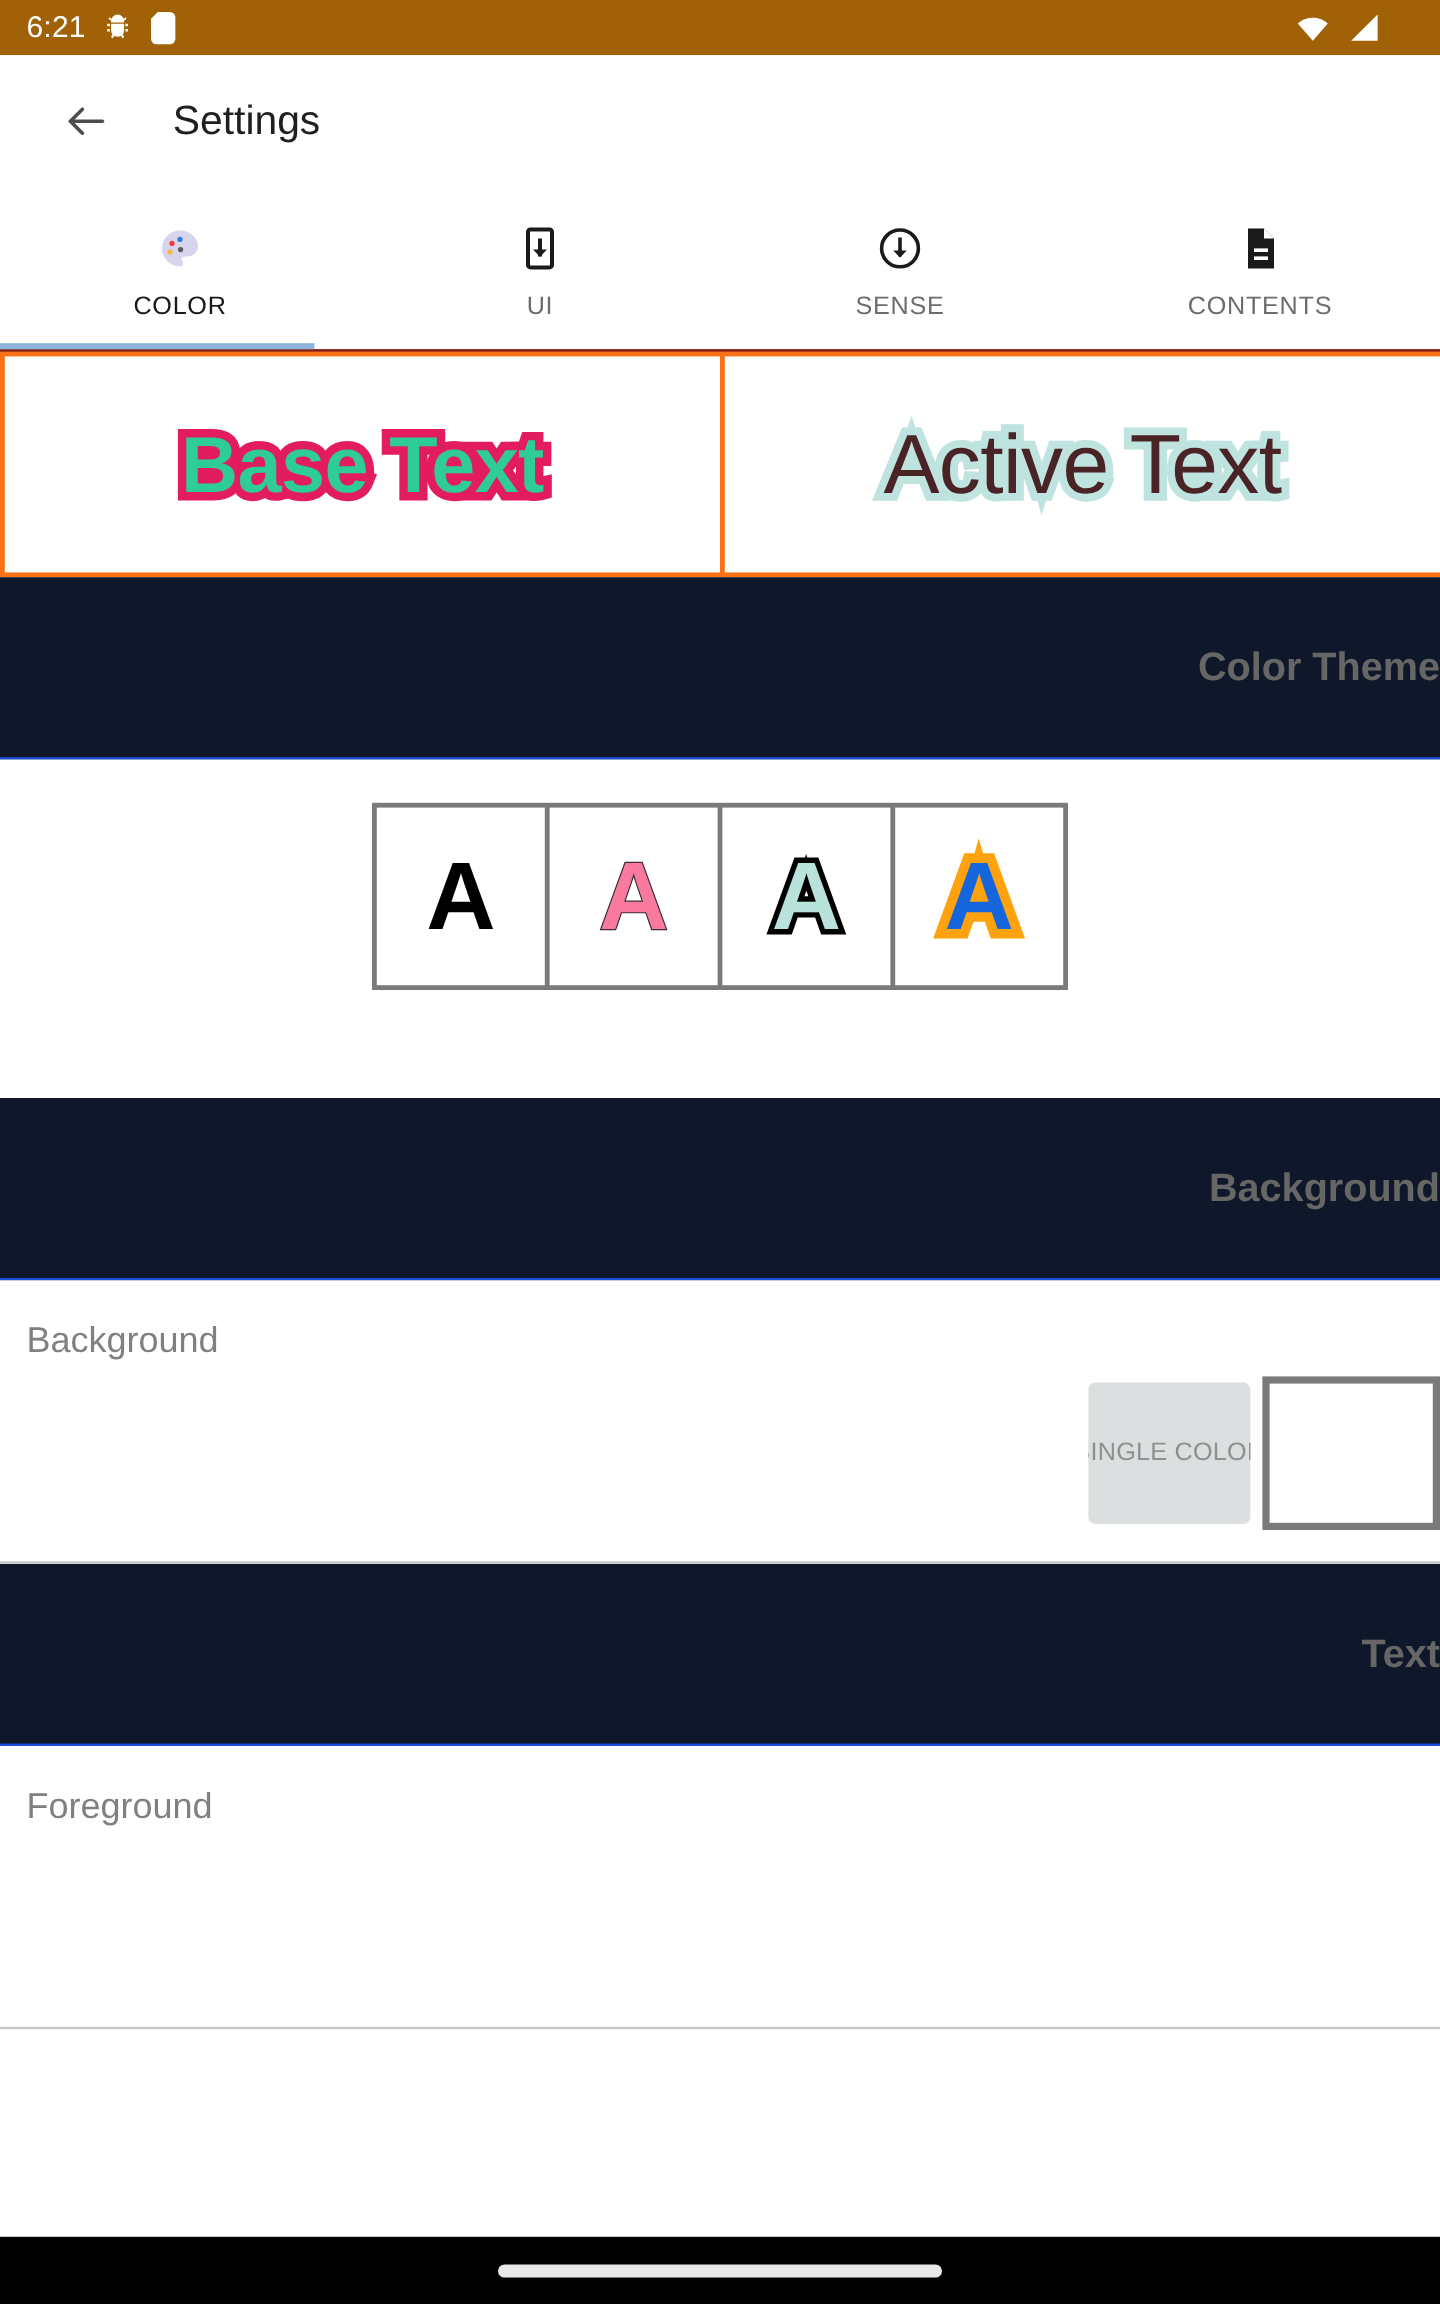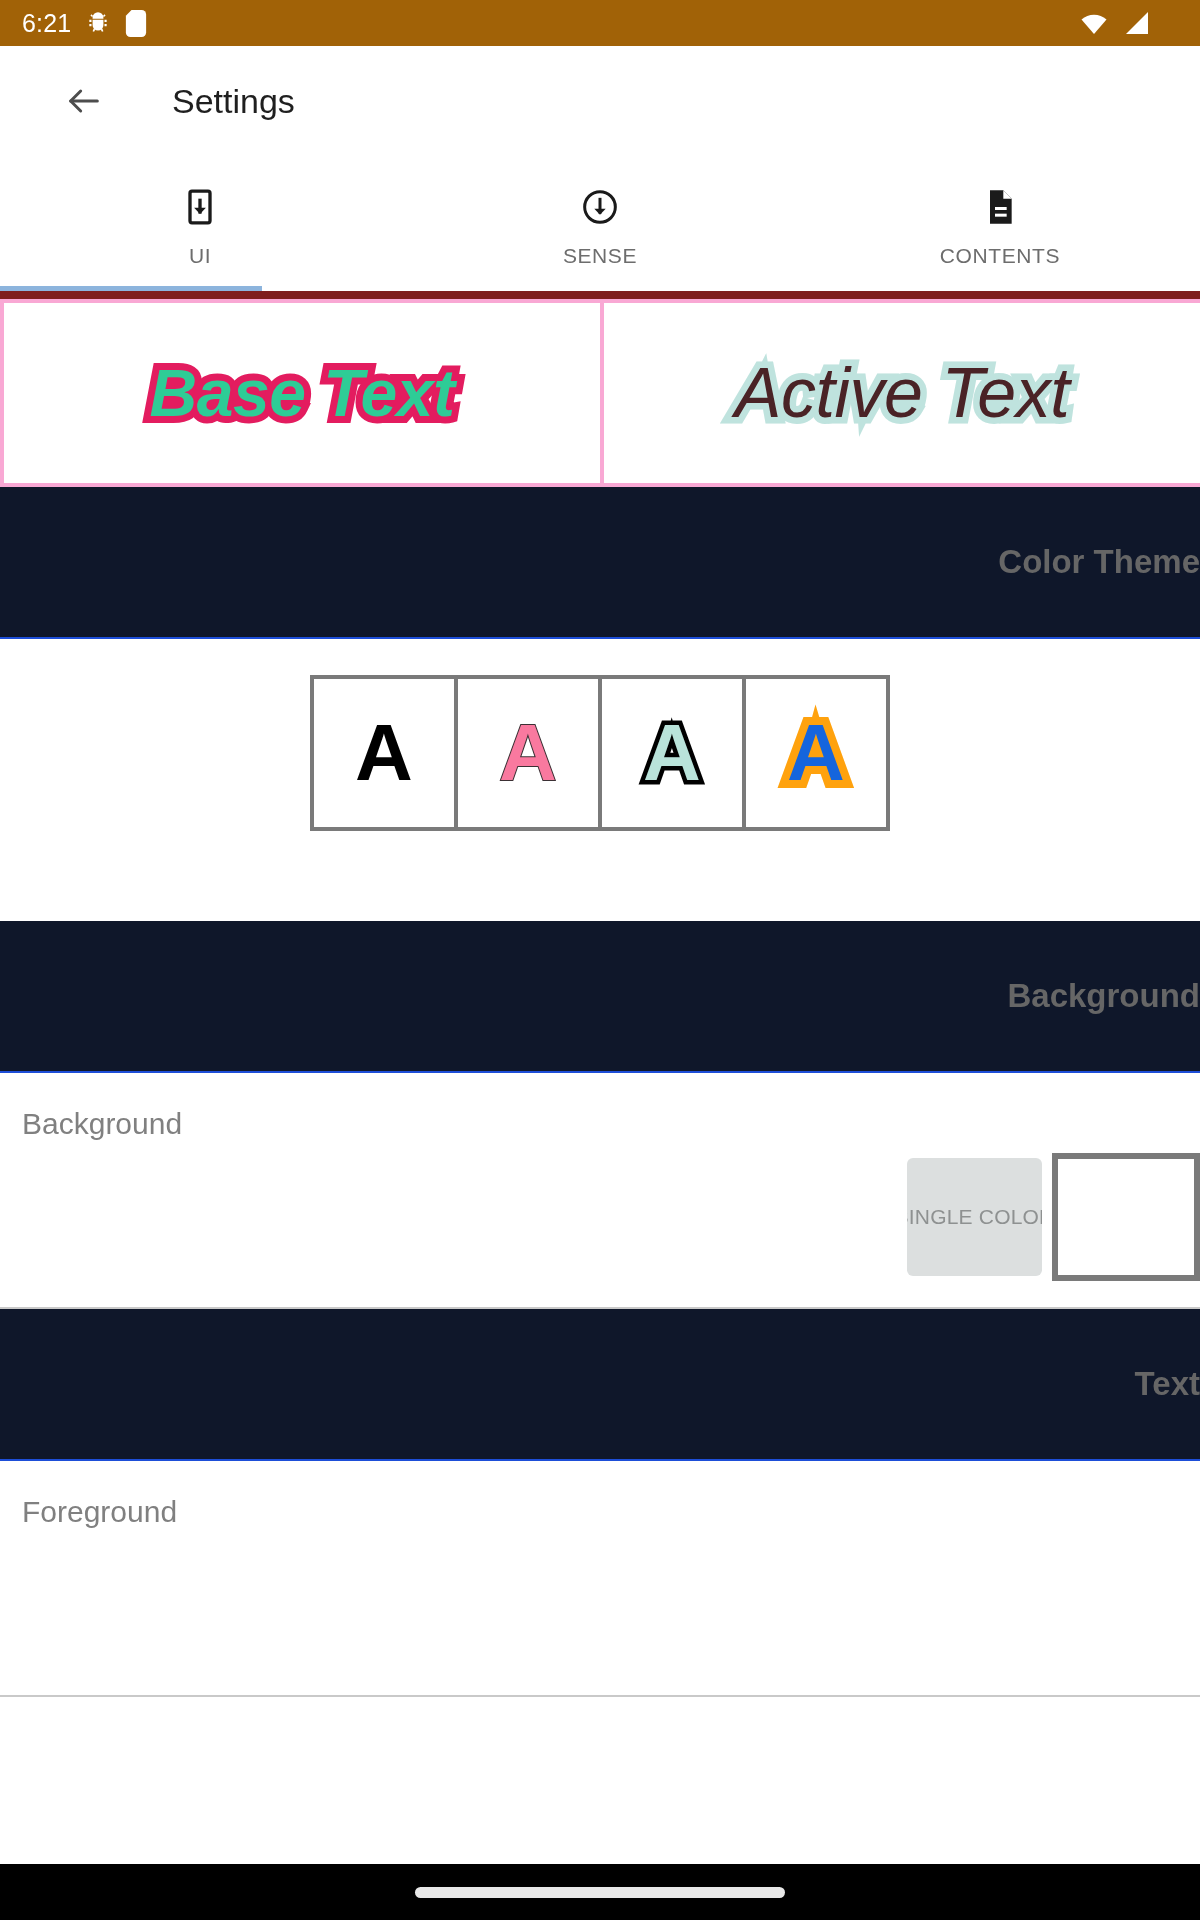--- a/index.html
+++ b/index.html
@@ -21,22 +21,21 @@
   .sb-left{ display:flex; align-items:center; gap:14px; }
   .sb-time{ font-size:25px; letter-spacing:.2px; color:#ffffff; }
   .sb-right{ margin-left:auto; display:flex; align-items:center; gap:14px; padding-right:28px;}
   .sb-icon{ display:flex; align-items:center; justify-content:center; }
 
   
   .appbar{
     height:110px; width:100%;
     background:#ffffff;
     display:flex; align-items:center;
-    padding-left:56px;
-    gap:16px;
+    padding-left:44px;
   }
   .back-btn{
     width:56px; height:56px;
     display:flex; align-items:center; justify-content:center;
     cursor:pointer;
   }
   .appbar-title{
     margin-left:44px;
     font-size:34px;
     color:#1f1f1f;
@@ -76,25 +75,24 @@
   .tab-indicator{
     position:absolute; left:0; top:0;
     width:262px; height:5px;
     background:#8cb4dd;
   }
 
   
   .preview-strip{
     width:100%;
     display:flex;
-    background:#f9a8d4;
+    background:#f97316;
     gap:4px;
     padding:4px 0 4px 0;
-    border-top:8px solid #7f1d1d;
-    font-style:italic;
+    border-top:2px solid #7f1d1d;
   }
   .preview-box{
     flex:1 1 0;
     height:180px;
     background:#ffffff;
     display:flex; align-items:center; justify-content:center;
     overflow:hidden;
     cursor:pointer;
   }
   .preview-box:first-child{ margin-left:4px; }
@@ -250,20 +248,32 @@
       <svg width="40" height="40" viewBox="0 0 24 24" fill="none" stroke="#4d4d4d" stroke-width="1.8" stroke-linecap="round" stroke-linejoin="round">
         <line x1="20" y1="12" x2="4" y2="12"></line>
         <polyline points="10,6 4,12 10,18"></polyline>
       </svg>
     </div>
     <div class="appbar-title">Settings</div>
   </div>
 
   <div>
     <div class="tabbar">
+      <div class="tab selected">
+        <div class="tab-icon">
+          <svg width="40" height="40" viewBox="0 0 24 24">
+            <path d="M12 3a9 9 0 0 0 0 18c1 0 1.6-.7 1.6-1.5 0-.4-.2-.8-.5-1.1-.3-.3-.4-.6-.4-1 0-.8.7-1.4 1.5-1.4H16a5 5 0 0 0 5-5c0-4.4-4-8-9-8z" fill="#d8d4ec"></path>
+            <circle cx="8" cy="9.5" r="1.3" fill="#f03b3b"></circle>
+            <circle cx="12" cy="7.5" r="1.3" fill="#2b7de0"></circle>
+            <circle cx="7" cy="13.8" r="1.3" fill="#f5b93b"></circle>
+            <circle cx="12.3" cy="12.6" r="1.3" fill="#5c5c5c"></circle>
+          </svg>
+        </div>
+        <div class="tab-label">COLOR</div>
+      </div>
 
       <div class="tab">
         <div class="tab-icon">
           <svg width="40" height="40" viewBox="0 0 24 24" fill="none" stroke="#1a1a1a" stroke-width="2">
             <rect x="6" y="2.5" width="12" height="19" rx="1.2"></rect>
             <line x1="12" y1="7" x2="12" y2="16"></line>
             <polyline points="8.5,12.5 12,16.2 15.5,12.5" fill="#1a1a1a" stroke="none"></polyline>
           </svg>
         </div>
         <div class="tab-label">UI</div>

